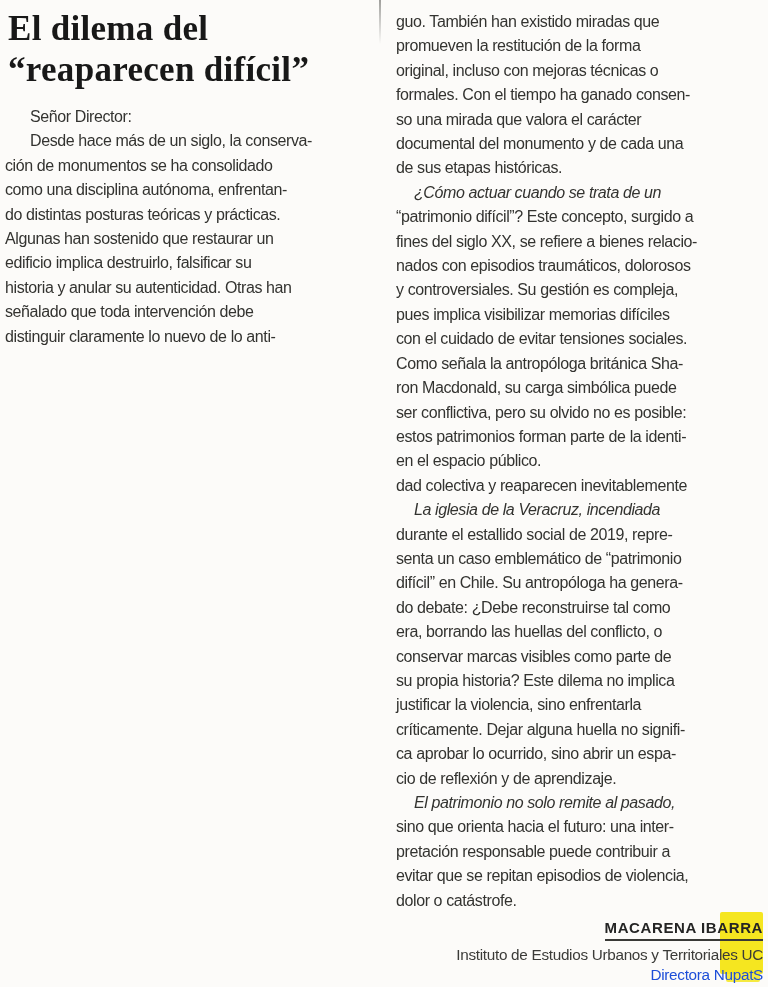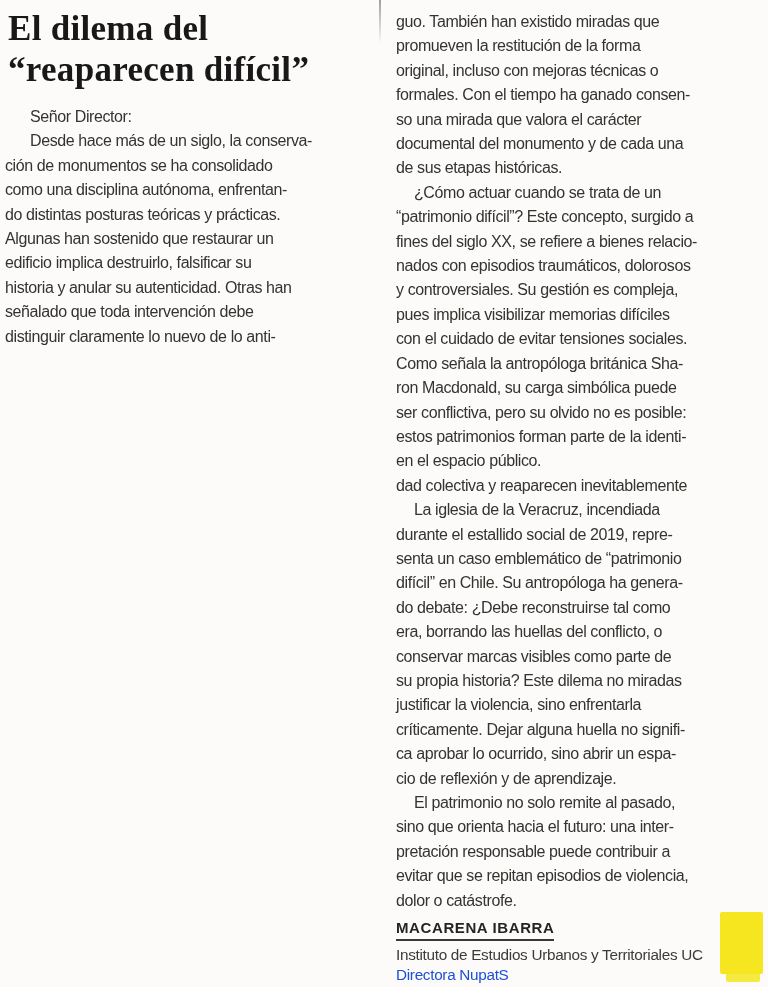--- a/index.html
+++ b/index.html
@@ -60,24 +60,24 @@
     letter-spacing: -0.4px;
     color: #333330;
   }
   .col-left .body-lines {
     margin-top: 15px;
   }
   .body-lines .line {
     white-space: nowrap;
   }
   .col-left .body-lines .line.indent { padding-left: 25px; }
-  .col-right .body-lines .line.indent { padding-left: 18px; }
+  .col-right .body-lines .line.indent { padding-left: 18px; font-style: italic; }
   .signature {
     margin-top: 6px;
-    text-align: left;
+    text-align: right;
     padding-right: 3px;
   }
   .sig-name {
     display: inline-block;
     font-weight: bold;
     font-size: 15px;
     letter-spacing: 0.6px;
     color: #242424;
     border-bottom: 2px solid #39393б;
     border-bottom: 2px solid #393936;
@@ -170,21 +170,21 @@
         <div class="line">estos patrimonios forman parte de la identi-</div>
         <div class="line">en el espacio público.</div>
         <div class="line">dad colectiva y reaparecen inevitablemente</div>
         <div class="line indent">La iglesia de la Veracruz, incendiada</div>
         <div class="line">durante el estallido social de 2019, repre-</div>
         <div class="line">senta un caso emblemático de “patrimonio</div>
         <div class="line">difícil” en Chile. Su antropóloga ha genera-</div>
         <div class="line">do debate: ¿Debe reconstruirse tal como</div>
         <div class="line">era, borrando las huellas del conflicto, o</div>
         <div class="line">conservar marcas visibles como parte de</div>
-        <div class="line">su propia historia? Este dilema no miradas</div>
+        <div class="line">su propia historia? Este dilema no implica</div>
         <div class="line">justificar la violencia, sino enfrentarla</div>
         <div class="line">críticamente. Dejar alguna huella no signifi-</div>
         <div class="line">ca aprobar lo ocurrido, sino abrir un espa-</div>
         <div class="line">cio de reflexión y de aprendizaje.</div>
         <div class="line indent">El patrimonio no solo remite al pasado,</div>
         <div class="line">sino que orienta hacia el futuro: una inter-</div>
         <div class="line">pretación responsable puede contribuir a</div>
         <div class="line">evitar que se repitan episodios de violencia,</div>
         <div class="line">dolor o catástrofe.</div>
       </div>

